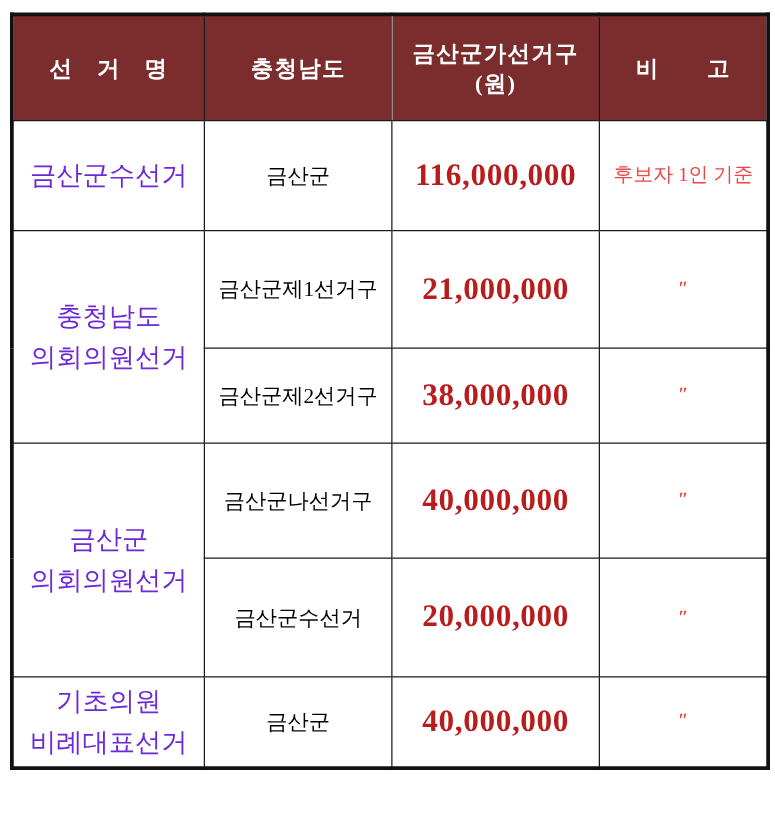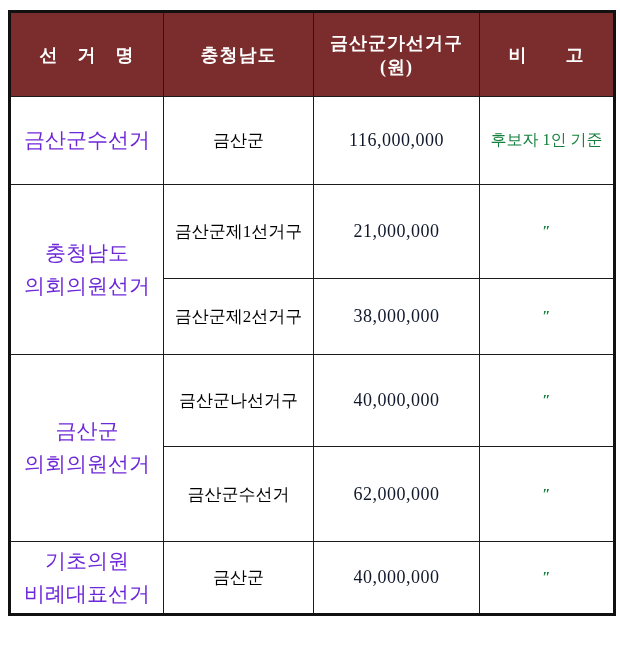--- a/index.html
+++ b/index.html
@@ -39,28 +39,28 @@
     font-size: 21px;
     color: #6d28d9;
     white-space: pre-line;
     line-height: 1.55;
   }
   td.district {
     font-size: 17px;
     color: #000000;
   }
   td.limit {
-    font-size: 18px;
-    font-weight: normal;
-    color: #0f172a;
+    font-size: 25px;
+    font-weight: bold;
+    color: #b91c1c;
     letter-spacing: 0.5px;
   }
   td.note {
     font-size: 16px;
-    color: #15803d;
+    color: #ef4444;
   }
   td.note.ditto {
     font-weight: bold;
     font-style: italic;
     font-size: 15px;
   }
 </style>
 </head>
 <body>
 
@@ -99,21 +99,21 @@
     </tr>
     <tr style="height:92px">
       <td class="election" rowspan="2">금산군
 의회의원선거</td>
       <td class="district">금산군나선거구</td>
       <td class="limit">40,000,000</td>
       <td class="note ditto">″</td>
     </tr>
     <tr style="height:95px">
       <td class="district">금산군수선거</td>
-      <td class="limit">62,000,000</td>
+      <td class="limit">20,000,000</td>
       <td class="note ditto">″</td>
     </tr>
     <tr style="height:73px">
       <td class="election">기초의원
 비례대표선거</td>
       <td class="district">금산군</td>
       <td class="limit">40,000,000</td>
       <td class="note ditto">″</td>
     </tr>
   </tbody>

